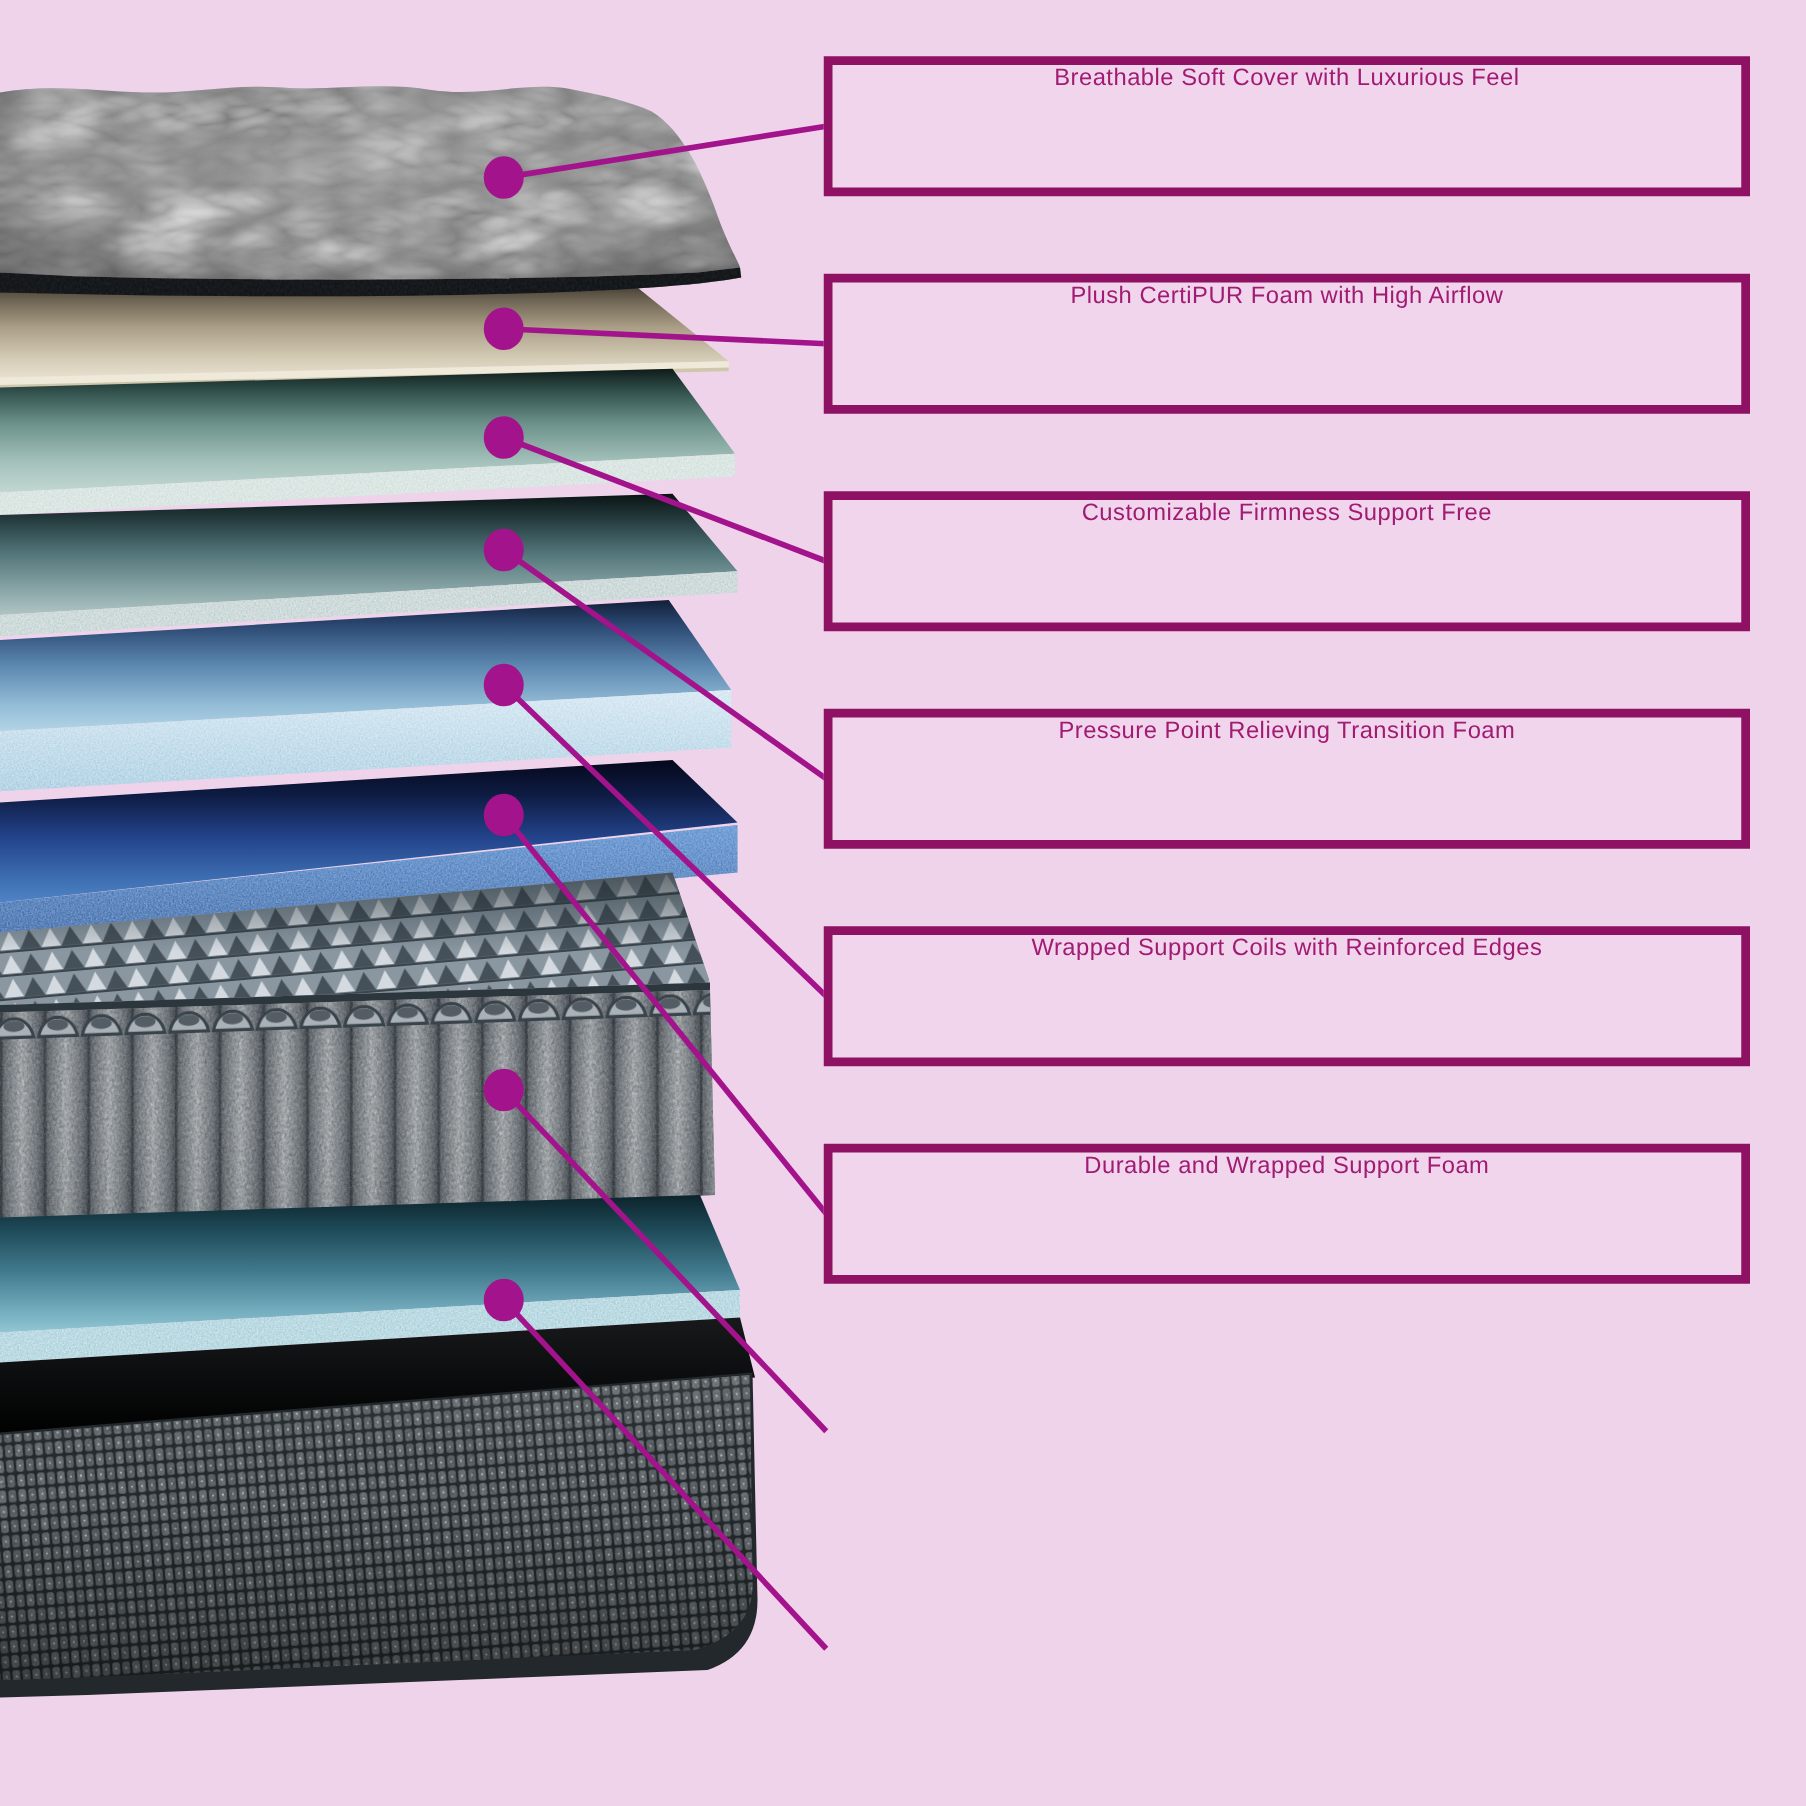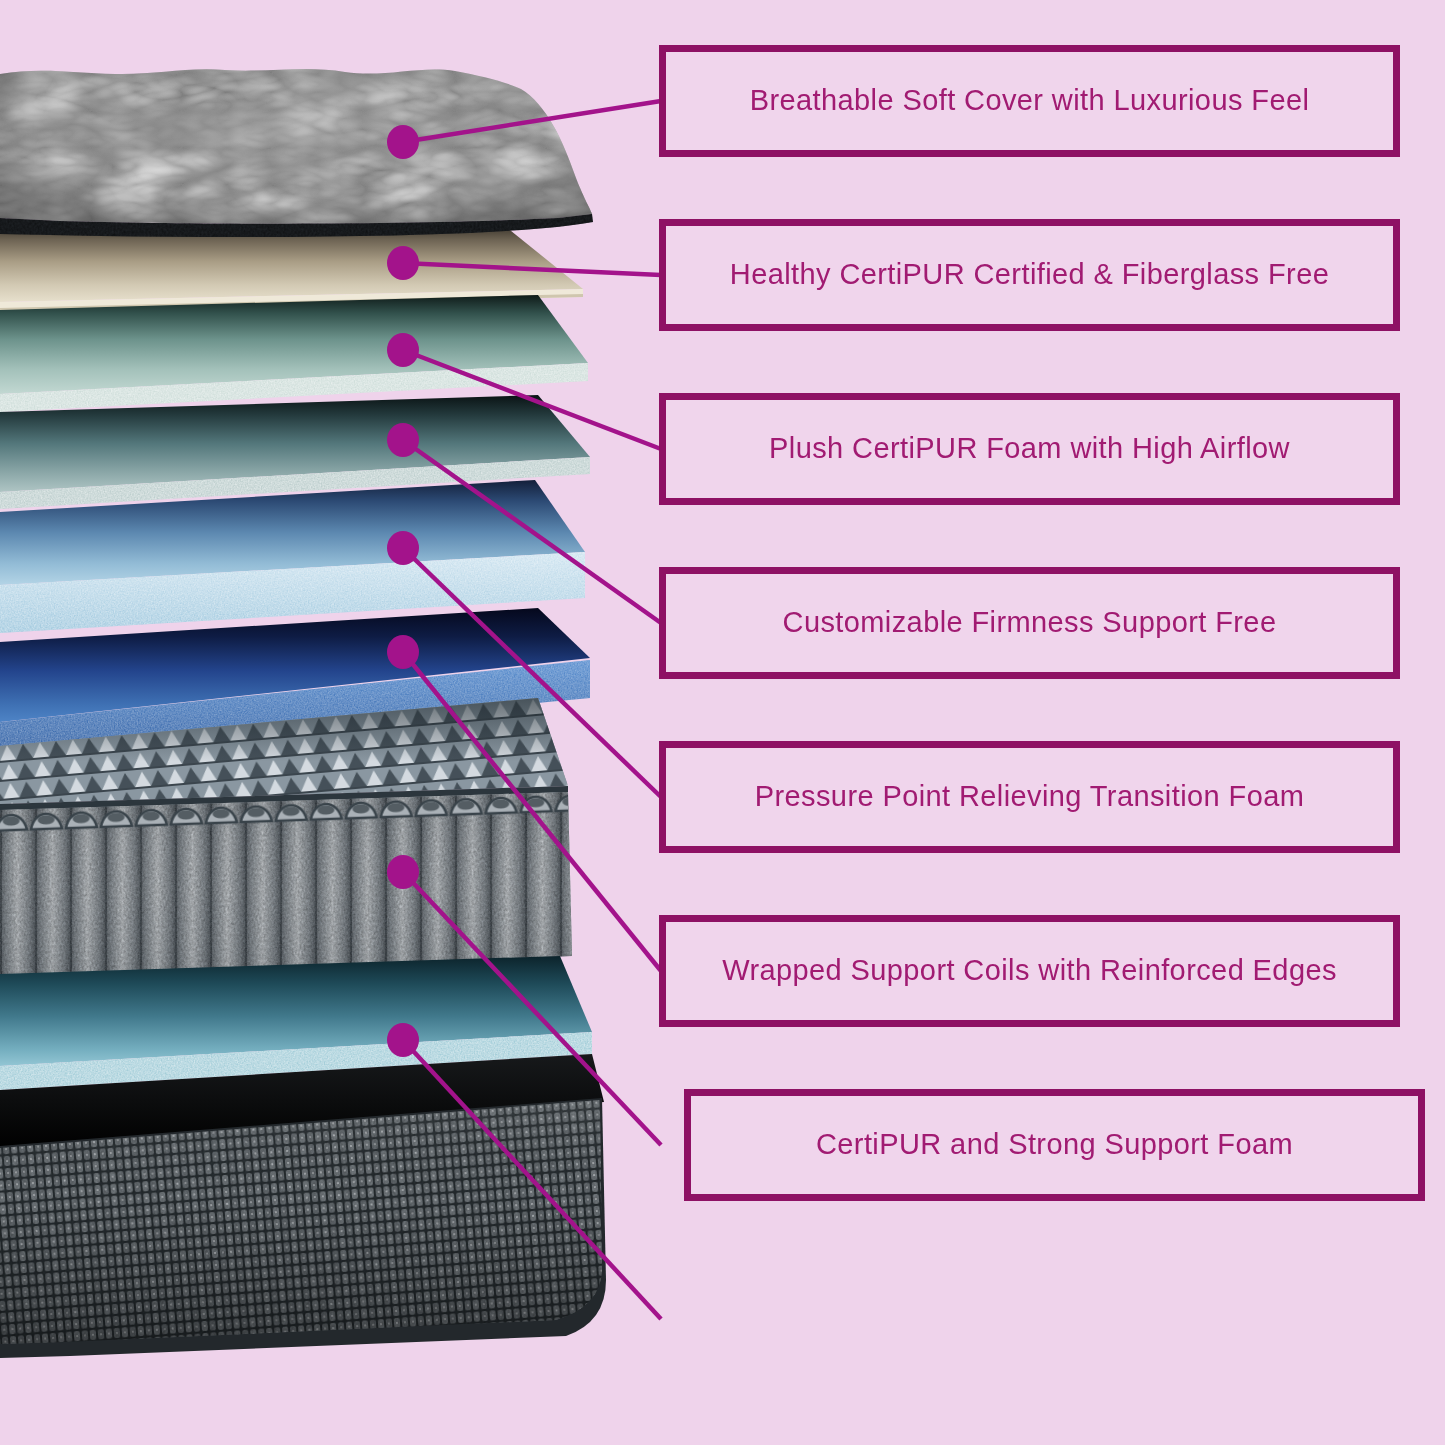--- a/index.html
+++ b/index.html
@@ -7,23 +7,23 @@
     width:1445px;height:1445px;overflow:hidden;
     background:var(--background,#EFD3EB);
     font-family:"Liberation Sans","DejaVu Sans",sans-serif;
   }
   .stage{position:relative;width:1445px;height:1445px;background:var(--background,#EFD3EB);}
   .art{position:absolute;left:0;top:0;width:1445px;height:1445px;display:block;}
   .callout{
     position:absolute;left:659px;width:741px;height:112px;
     box-sizing:border-box;border:7px solid var(--box-border,#8E1164);
     background:var(--box-fill,#F0D5EC);
-    display:flex;align-items:center;justify-content:center;
+    display:flex;align-items:flex-start;justify-content:center;
     color:var(--box-text,#A11B72);
-    font-size:29px;letter-spacing:.4px;font-weight:400;
+    font-size:19px;letter-spacing:.4px;font-weight:400;
     text-align:center;line-height:1.15;
   }
   .callout:nth-of-type(1){top:45px;}
   .callout:nth-of-type(2){top:219px;}
   .callout:nth-of-type(3){top:393px;}
   .callout:nth-of-type(4){top:567px;}
   .callout:nth-of-type(5){top:741px;}
   .callout:nth-of-type(6){top:915px;}
   .callout:nth-of-type(7){top:1089px;margin-left:25px;}
   .callout:nth-of-type(8){top:1263px;}
@@ -250,30 +250,27 @@
       <ellipse cx="403" cy="652" rx="16" ry="17"></ellipse>
       <ellipse cx="403" cy="872" rx="16" ry="17"></ellipse>
       <ellipse cx="403" cy="1040" rx="16" ry="17"></ellipse>
     </g>
   </svg>
 
   <div class="callout">
     <span>Breathable Soft Cover with Luxurious Feel</span>
   </div>
   <div class="callout">
-    <span>Healthy CertiPUR Certified &amp; Fiberglass Free</span>
-  </div>
-  <div class="callout">
     <span>Plush CertiPUR Foam with High Airflow</span>
   </div>
   <div class="callout">
     <span>Customizable Firmness Support Free</span>
   </div>
   <div class="callout">
     <span>Pressure Point Relieving Transition Foam</span>
   </div>
   <div class="callout">
     <span>Wrapped Support Coils with Reinforced Edges</span>
   </div>
   <div class="callout">
-    <span>CertiPUR and Strong Support Foam</span>
+    <span>Durable and Wrapped Support Foam</span>
   </div>
 </div>
 
 </body></html>

